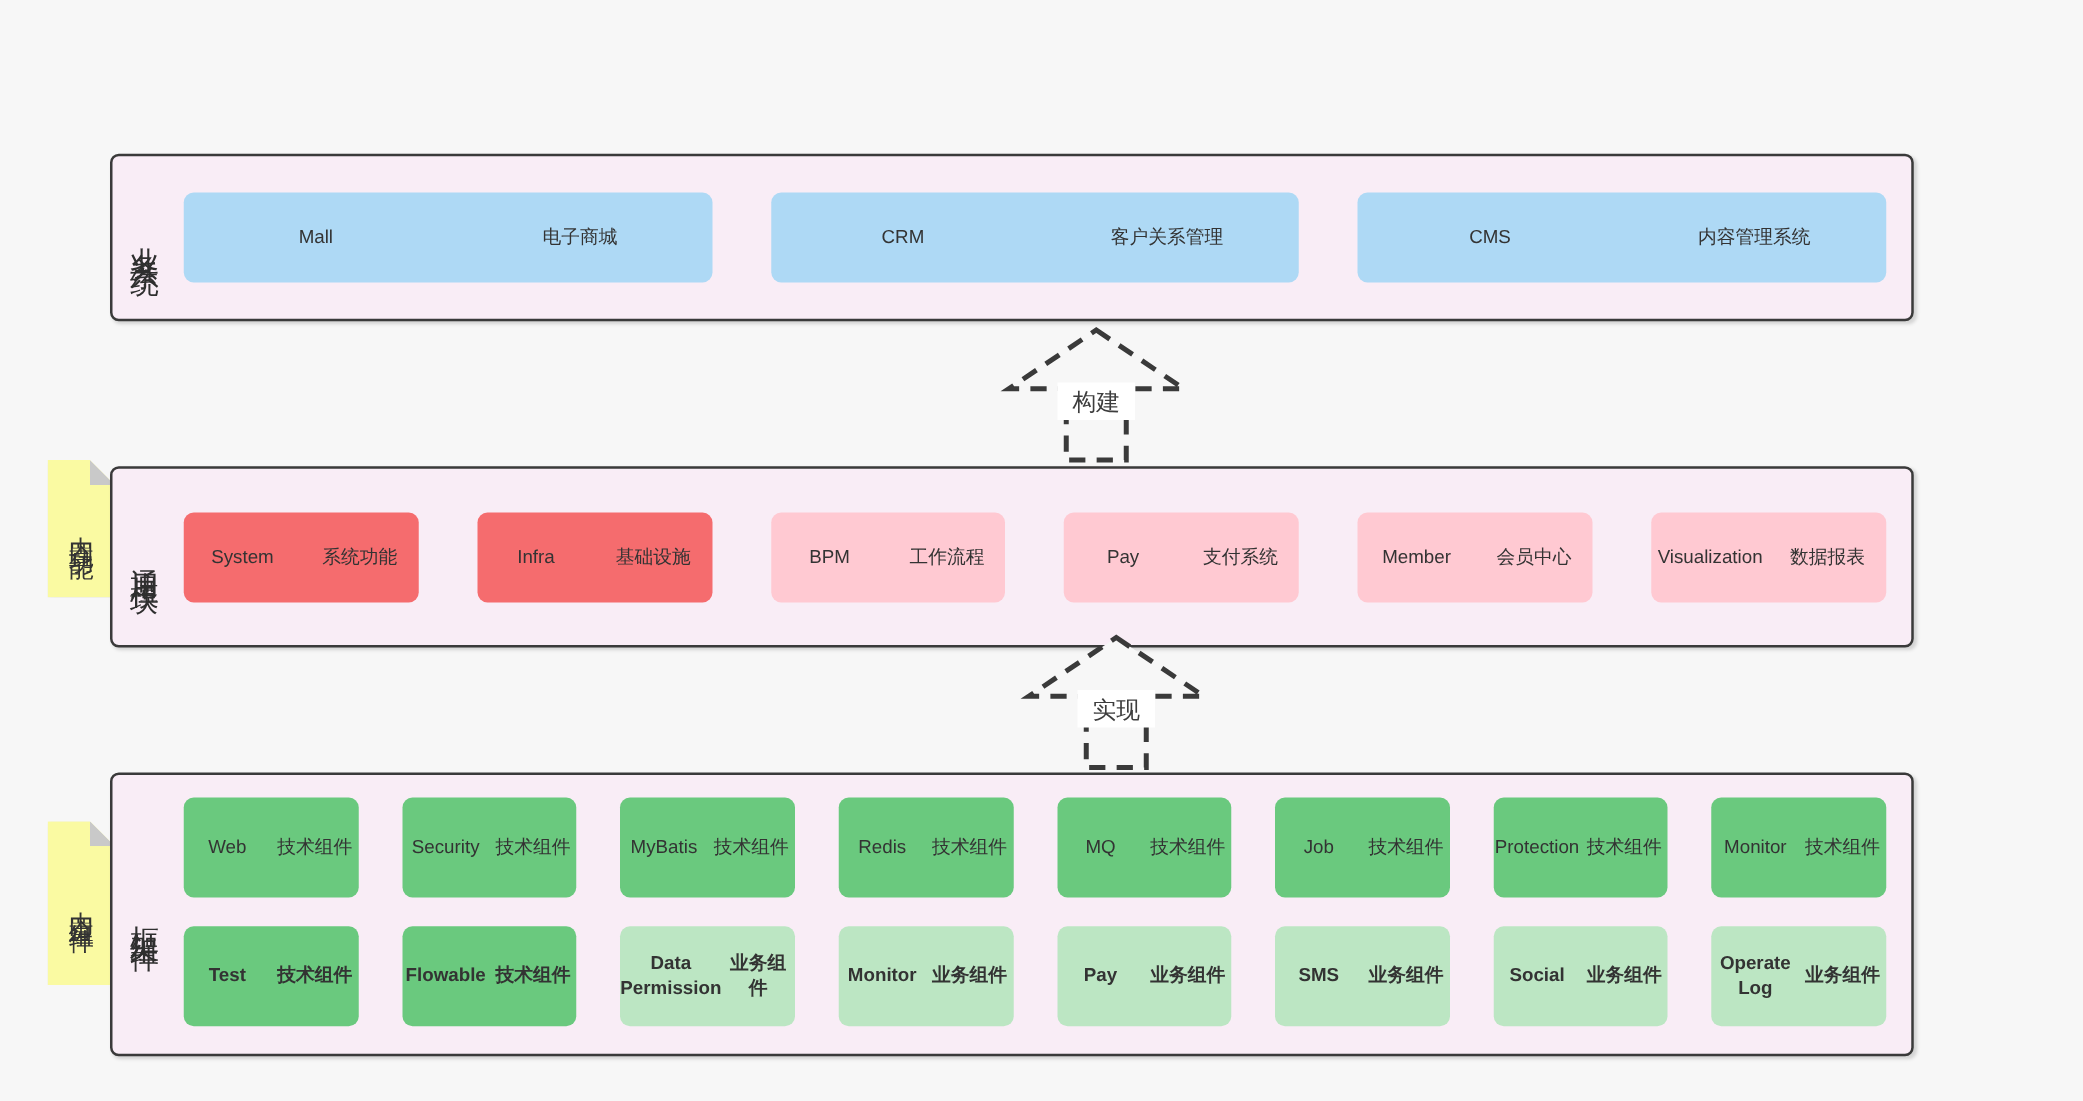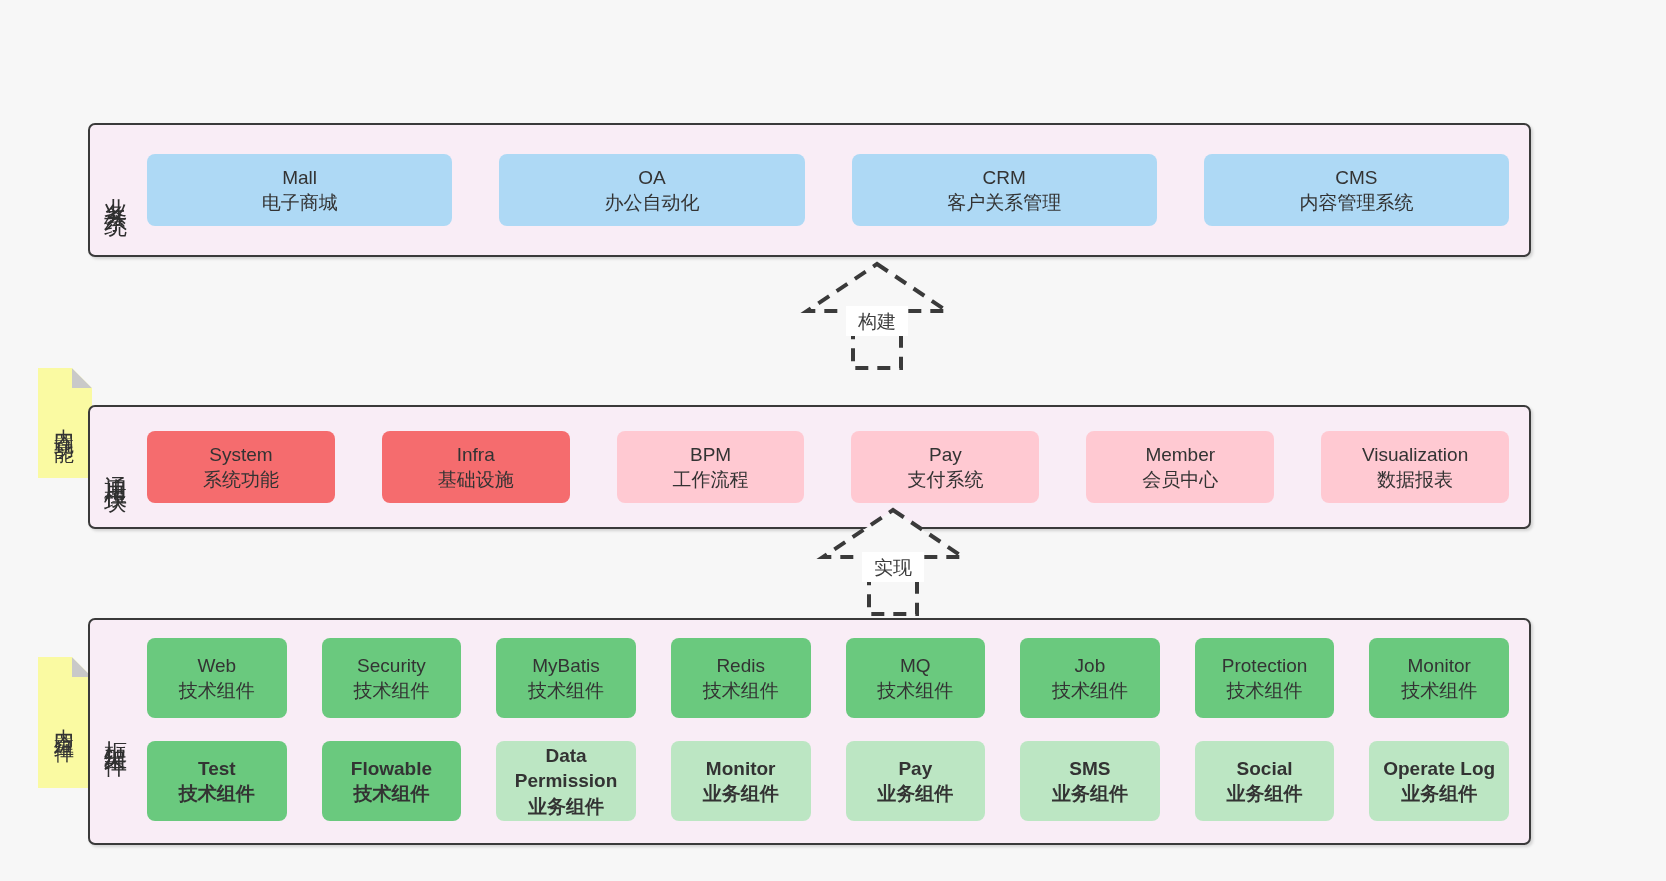--- a/index.html
+++ b/index.html
@@ -12,39 +12,39 @@
 
   .panel{
     position:absolute;left:88px;width:1443px;box-sizing:border-box;
     background:var(--panel-bg,#f9edf6);
     border:2px solid var(--panel-border,#3a3a3a);
     border-radius:7px;
     box-shadow:2px 2px 3px rgba(0,0,0,.15);
     z-index:1;
   }
   #panel-business{top:123px;height:134px;}
-  #panel-modules{top:373px;height:124px;margin-top:32px;}
+  #panel-modules{top:373px;height:145px;}
   #panel-framework{top:618px;height:227px;}
 
   .panel-label{
     position:absolute;left:11px;top:50%;transform:translateY(-50%);
     writing-mode:vertical-lr;text-orientation:upright;
     font-size:23px;letter-spacing:5px;color:#2f2f2f;white-space:nowrap;
   }
 
   .box-row{position:absolute;left:57px;right:20px;display:flex;gap:47px;}
   .row-mid{top:50%;transform:translateY(-50%);}
   #panel-framework .box-row{gap:35px;}
   #row-framework-1{top:18px;}
   #row-framework-2{top:121px;font-weight:bold;}
 
   .box{
     flex:1 1 0;min-width:0;height:72px;border-radius:8px;
-    display:flex;flex-direction:column;justify-content:center;align-items:center;
-    text-align:center;font-size:19px;line-height:1.32;color:var(--text,#333333);
+    display:flex;flex-direction:row;justify-content:center;align-items:center;
+    text-align:center;font-size:15px;line-height:1.32;color:var(--text,#333333);
   }
   #panel-framework .box{height:80px;}
   .box .en,.box .zh{width:100%;}
   .v-blue{background:var(--blue,#aed9f5);}
   .v-red{background:var(--red,#f56c6e);}
   .v-pink{background:var(--pink,#ffc9d2);}
   .v-green{background:var(--green,#6ac97e);}
   .v-green-light{background:var(--green-light,#bce6c3);}
 
   .sticky{
@@ -83,24 +83,20 @@
   </div>
 
   <section class="panel" id="panel-business">
     <div class="panel-label">业务系统</div>
     <div class="box-row row-mid">
         <div class="box v-blue">
           <div class="en">Mall</div>
           <div class="zh">电子商城</div>
         </div>
         <div class="box v-blue">
-          <div class="en">OA</div>
-          <div class="zh">办公自动化</div>
-        </div>
-        <div class="box v-blue">
           <div class="en">CRM</div>
           <div class="zh">客户关系管理</div>
         </div>
         <div class="box v-blue">
           <div class="en">CMS</div>
           <div class="zh">内容管理系统</div>
         </div>
       </div>
   </section>
 

